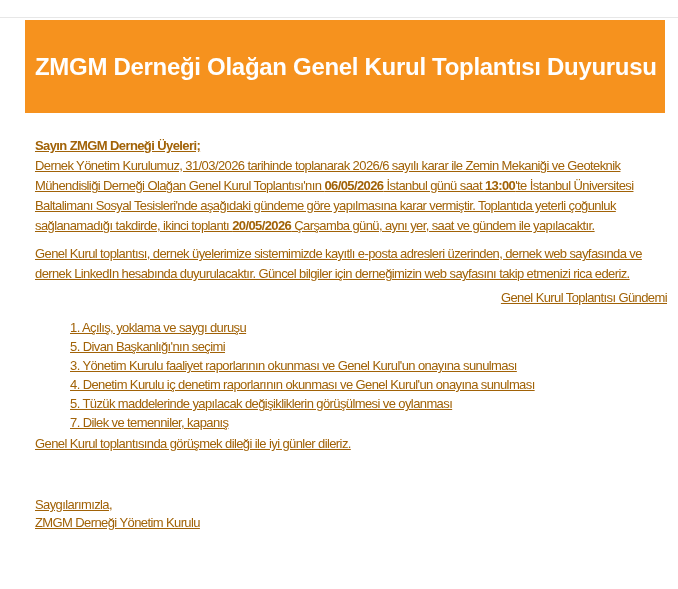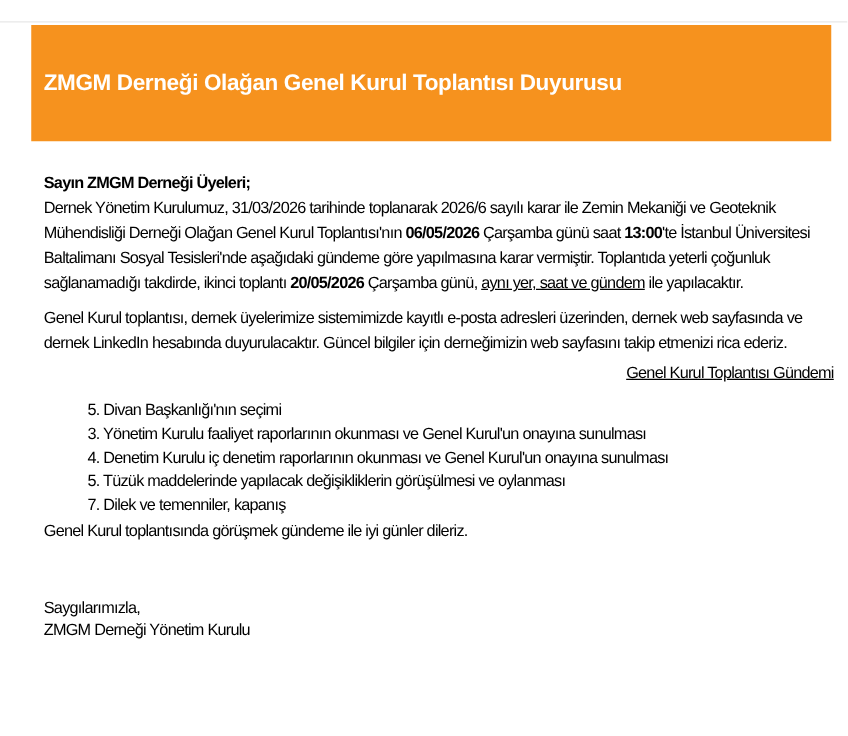--- a/index.html
+++ b/index.html
@@ -27,34 +27,35 @@
     top: 20px;
     left: 25px;
     width: 640px;
     height: 93px;
     background: #f6921e;
     display: flex;
     align-items: center;
   }
   .banner-title {
     color: #ffffff;
-    font-size: 18px;
+    font-size: 24px;
     font-weight: bold;
     padding-left: 10px;
     letter-spacing: -0.3px;
     white-space: nowrap;
   }
   .content {
     position: absolute;
     top: 113px;
     left: 35px;
     width: 632px;
-    color: #000000;
+    color: #a16207;
     font-size: 13px;
     letter-spacing: -0.6px;
+    text-decoration: underline;
   }
   .greeting {
     margin-top: 23px;
     font-weight: bold;
     line-height: 20px;
   }
   .para { line-height: 20px; }
   .para .line { white-space: nowrap; }
   .para1 { }
   .para2 { margin-top: 8px; }
@@ -89,40 +90,41 @@
 <div class="banner">
   <div class="banner-title">ZMGM Derneği Olağan Genel Kurul Toplantısı Duyurusu</div>
 </div>
 
 <div class="content">
 
   <div class="greeting">Sayın ZMGM Derneği Üyeleri;</div>
 
   <div class="para para1">
     <div class="line"><span>Dernek Yönetim Kurulumuz, 31/03/2026 tarihinde toplanarak 2026/6 sayılı karar ile Zemin Mekaniği ve Geoteknik</span></div>
-    <div class="line"><span>Mühendisliği Derneği Olağan Genel Kurul Toplantısı'nın </span><span class="b">06/05/2026</span><span> Çarşamba günü saat </span><span class="b">13:00</span><span>'te İstanbul Üniversitesi</span></div>
+    <div class="line"><span>Mühendisliği Derneği Olağan Genel Kurul Toplantısı'nın </span><span class="b">06/05/2026</span><span> İstanbul günü saat </span><span class="b">13:00</span><span>'te İstanbul Üniversitesi</span></div>
     <div class="line"><span>Baltalimanı Sosyal Tesisleri'nde aşağıdaki gündeme göre yapılmasına karar vermiştir. Toplantıda yeterli çoğunluk</span></div>
     <div class="line"><span>sağlanamadığı takdirde, ikinci toplantı </span><span class="b">20/05/2026</span><span> Çarşamba günü, </span><span class="u">aynı yer, saat ve gündem</span><span> ile yapılacaktır.</span></div>
   </div>
 
   <div class="para para2">
     <div class="line">Genel Kurul toplantısı, dernek üyelerimize sistemimizde kayıtlı e-posta adresleri üzerinden, dernek web sayfasında ve</div>
     <div class="line">dernek LinkedIn hesabında duyurulacaktır. Güncel bilgiler için derneğimizin web sayfasını takip etmenizi rica ederiz.</div>
   </div>
 
   <div class="agenda-heading">Genel Kurul Toplantısı Gündemi</div>
 
   <div class="agenda">
+    <div class="item">1. Açılış, yoklama ve saygı duruşu</div>
     <div class="item">5. Divan Başkanlığı'nın seçimi</div>
     <div class="item">3. Yönetim Kurulu faaliyet raporlarının okunması ve Genel Kurul'un onayına sunulması</div>
     <div class="item">4. Denetim Kurulu iç denetim raporlarının okunması ve Genel Kurul'un onayına sunulması</div>
     <div class="item">5. Tüzük maddelerinde yapılacak değişikliklerin görüşülmesi ve oylanması</div>
     <div class="item">7. Dilek ve temenniler, kapanış</div>
   </div>
 
-  <div class="closing">Genel Kurul toplantısında görüşmek gündeme ile iyi günler dileriz.</div>
+  <div class="closing">Genel Kurul toplantısında görüşmek dileği ile iyi günler dileriz.</div>
 
   <div class="signoff">
     <div>Saygılarımızla,</div>
     <div>ZMGM Derneği Yönetim Kurulu</div>
   </div>
 
 </div>
 
 </body></html>

